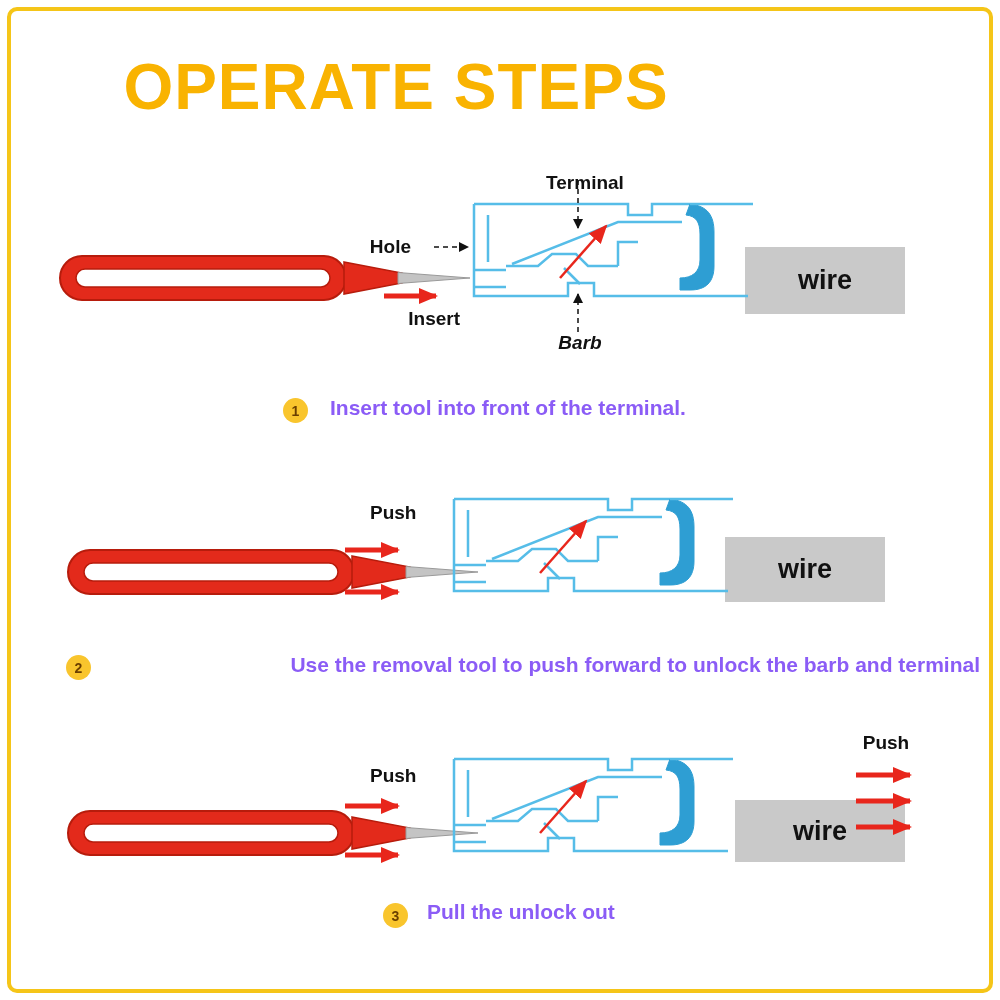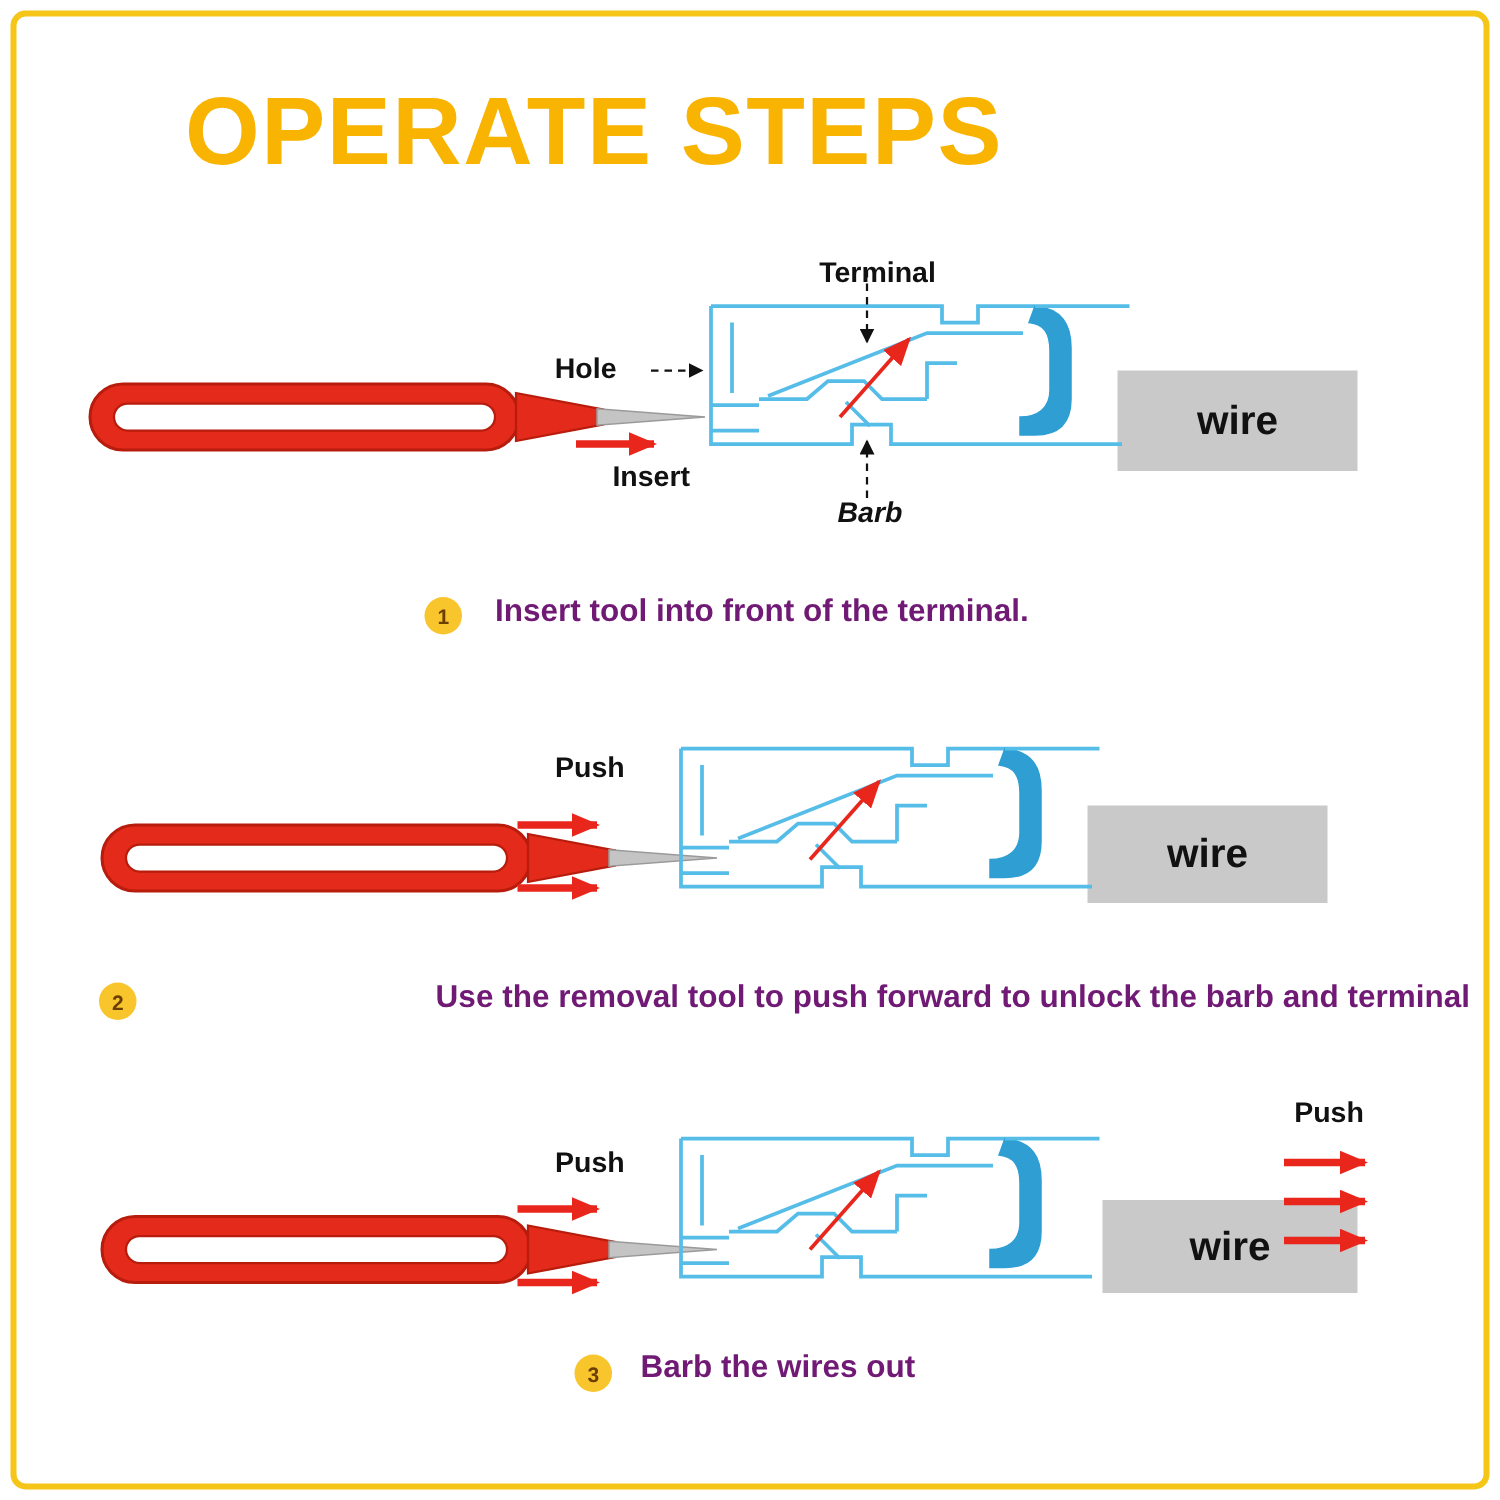--- a/index.html
+++ b/index.html
@@ -25,21 +25,21 @@
     position:absolute;background:#C9C9C9;z-index:1;
     display:flex;align-items:center;justify-content:center;
     font-size:27px;font-weight:bold;color:#111;margin-top:32px;
   }
   .stepnum{
     position:absolute;width:25px;height:25px;border-radius:50%;
     background:#F9C52D;color:#6b3f00;font-size:14px;font-weight:bold;
     display:flex;align-items:center;justify-content:center;z-index:3;
   }
   .caption{
-    position:absolute;font-size:21px;font-weight:bold;color:#701a75;z-index:3;
+    position:absolute;font-size:21px;font-weight:bold;color:#8b5cf6;z-index:3;
     white-space:nowrap;
   }
   .caption.center{text-align:right;white-space:normal;}
 </style>
 </head>
 <body>
 
 <svg width="0" height="0" style="position:absolute" aria-hidden="true">
   <defs>
     <marker id="ah-red" markerUnits="userSpaceOnUse" markerWidth="20" markerHeight="16" refX="17" refY="8" orient="auto">
@@ -121,13 +121,13 @@
     <path d="M345,137 H398" stroke="#E8261C" stroke-width="5" fill="none" marker-end="url(#ah-red)"></path>
     <path d="M856,57 H910" stroke="#E8261C" stroke-width="5" fill="none" marker-end="url(#ah-red)"></path>
     <path d="M856,83 H910" stroke="#E8261C" stroke-width="5" fill="none" marker-end="url(#ah-red)"></path>
     <path d="M856,109 H910" stroke="#E8261C" stroke-width="5" fill="none" marker-end="url(#ah-red)"></path>
   </svg>
   <span class="lbl" style="left:370px;top:47px;">Push</span>
   <span class="lbl" style="left:856px;top:14px;width:60px;text-align:center;">Push</span>
 </div>
 
 <div class="stepnum" style="left:383px;top:903px;">3</div>
-<div class="caption" style="left:427px;top:900px;">Barb the wires out</div>
+<div class="caption" style="left:427px;top:900px;">Pull the unlock out</div>
 
 </body></html>

